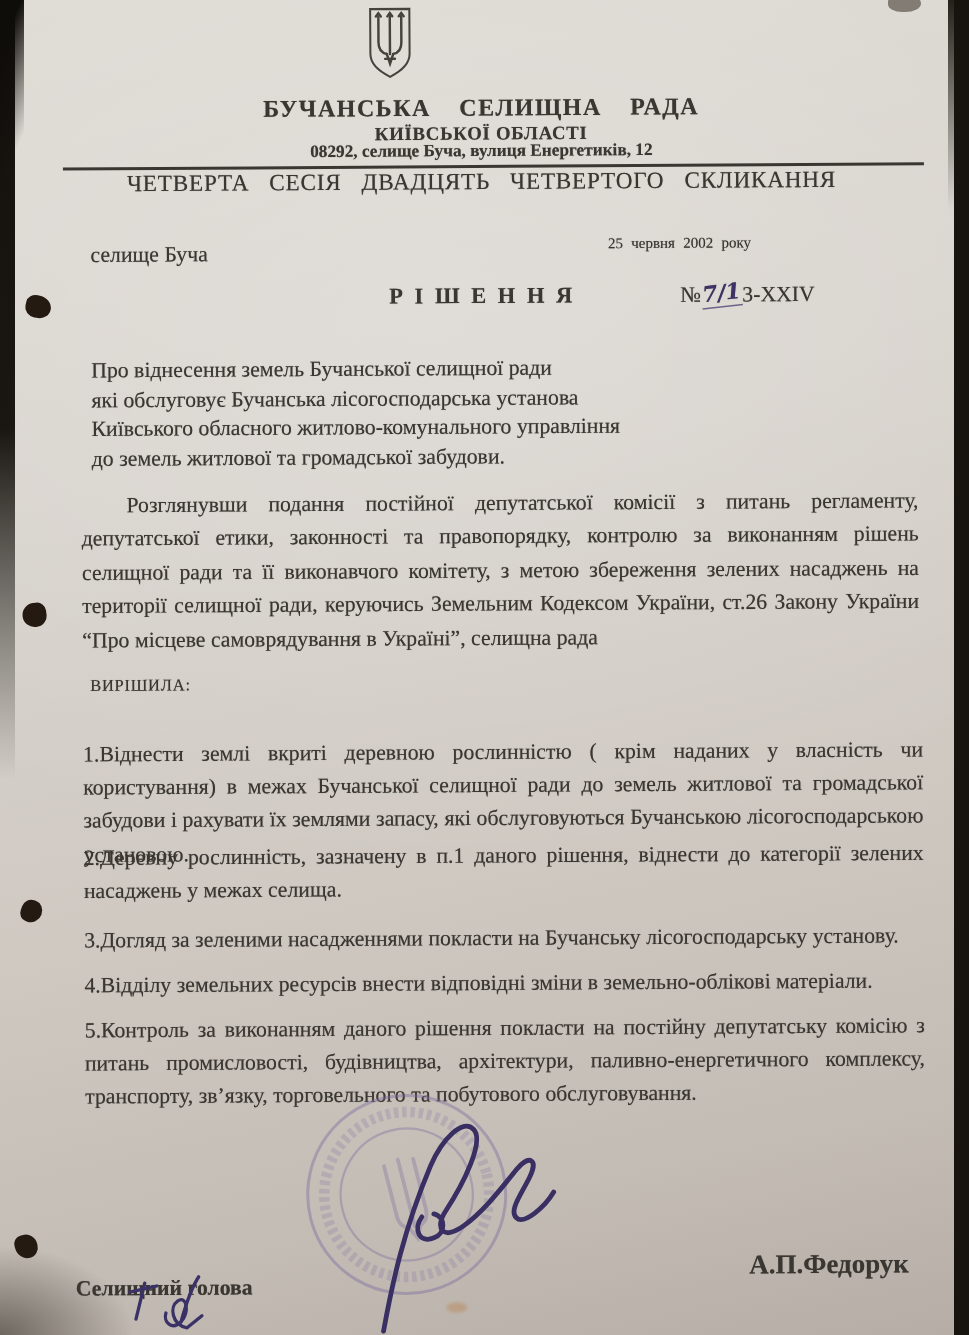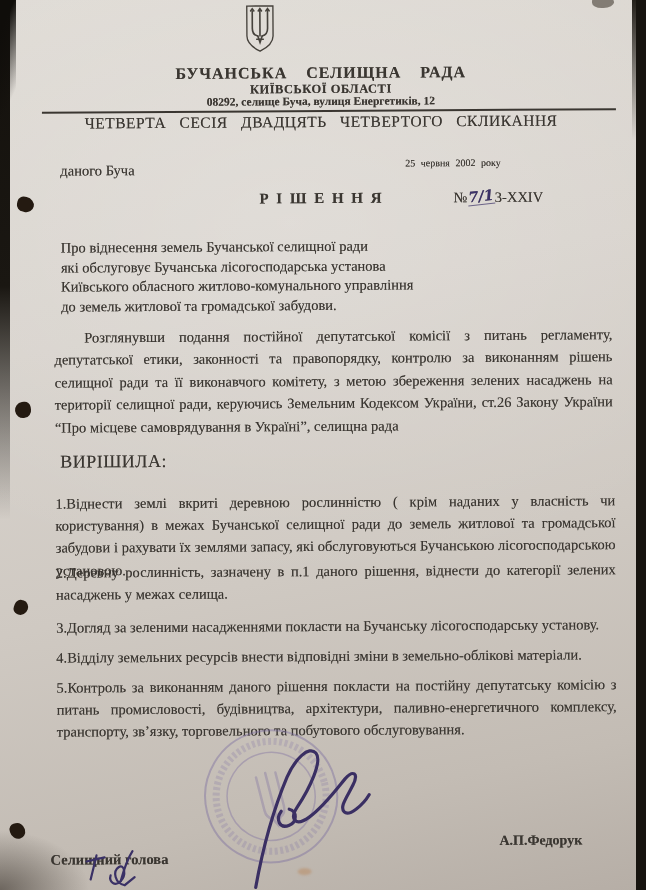--- a/index.html
+++ b/index.html
@@ -65,32 +65,32 @@
     font-family:"DejaVu Serif",serif;font-style:italic;font-weight:bold;
     color:#3c3268;display:inline-block;transform:rotate(-6deg) translateY(-1px);
     border-bottom:1px solid rgba(60,50,104,.7);padding:0 1px;
   }
 
   .subject{position:absolute;left:62px;top:237px;width:420px;font-size:14.5px;line-height:19.5px;}
   .preamble{
     position:absolute;left:55px;top:325px;width:558px;
     font-size:14.5px;line-height:22.4px;text-align:justify;text-indent:30px;
   }
-  .resolved{position:absolute;left:60px;top:450px;font-size:18px;letter-spacing:.5px;}
+  .resolved{position:absolute;left:60px;top:450px;font-size:11px;letter-spacing:.5px;}
   .item{position:absolute;left:55px;width:560px;font-size:14.5px;line-height:22.2px;text-align:justify;}
   .i1{top:491px;}
   .i2{top:560px;}
   .i3{top:615px;}
   .i4{top:645px;}
   .i5{top:675px;}
 
   .stamp{position:absolute;left:185px;top:712px;width:168px;height:168px;opacity:.85;}
   .signature{position:absolute;left:215px;top:715px;width:180px;height:175px;}
   .sig-title{position:absolute;left:48px;top:850px;font-size:14.5px;font-weight:bold;}
-  .sig-name{position:absolute;left:497px;top:834px;font-size:14px;font-weight:bold;}
+  .sig-name{position:absolute;left:497px;top:834px;font-size:18px;font-weight:bold;}
   .initials{position:absolute;left:72px;top:840px;width:90px;height:55px;}
   .smudge{position:absolute;left:295px;top:868px;width:14px;height:7px;background:#b9895f;border-radius:50%;opacity:.5;filter:blur(1px);}
 
   
   .content{text-shadow:0 0 .5px rgba(58,54,49,.6);}
 </style>
 </head>
 <body>
 
 <div class="photo">
@@ -122,21 +122,21 @@
         <path d="M24 64 H36"></path>
       </g>
     </svg>
 
     <div class="council ctr">БУЧАНСЬКА   СЕЛИЩНА   РАДА</div>
     <div class="region ctr">КИЇВСЬКОЇ ОБЛАСТІ</div>
     <div class="address ctr">08292, селище Буча, вулиця  Енергетиків, 12</div>
     <div class="rule"></div>
     <div class="session ctr">ЧЕТВЕРТА  СЕСІЯ  ДВАДЦЯТЬ  ЧЕТВЕРТОГО  СКЛИКАННЯ</div>
 
-    <div class="place">даного Буча</div>
+    <div class="place">селище Буча</div>
     <div class="date">25 червня  2002 року</div>
     <div class="doctype">Р І Ш Е Н Н Я</div>
     <div class="docnum"><span>№</span><span class="handnum">7/1</span><span>3-XXIV</span></div>
 
     <div class="subject">
       <div>Про віднесення земель Бучанської селищної ради</div>
       <div>які обслуговує Бучанська лісогосподарська установа</div>
       <div>Київського обласного житлово-комунального управління</div>
       <div>до земель житлової та громадської забудови.</div>
     </div>

